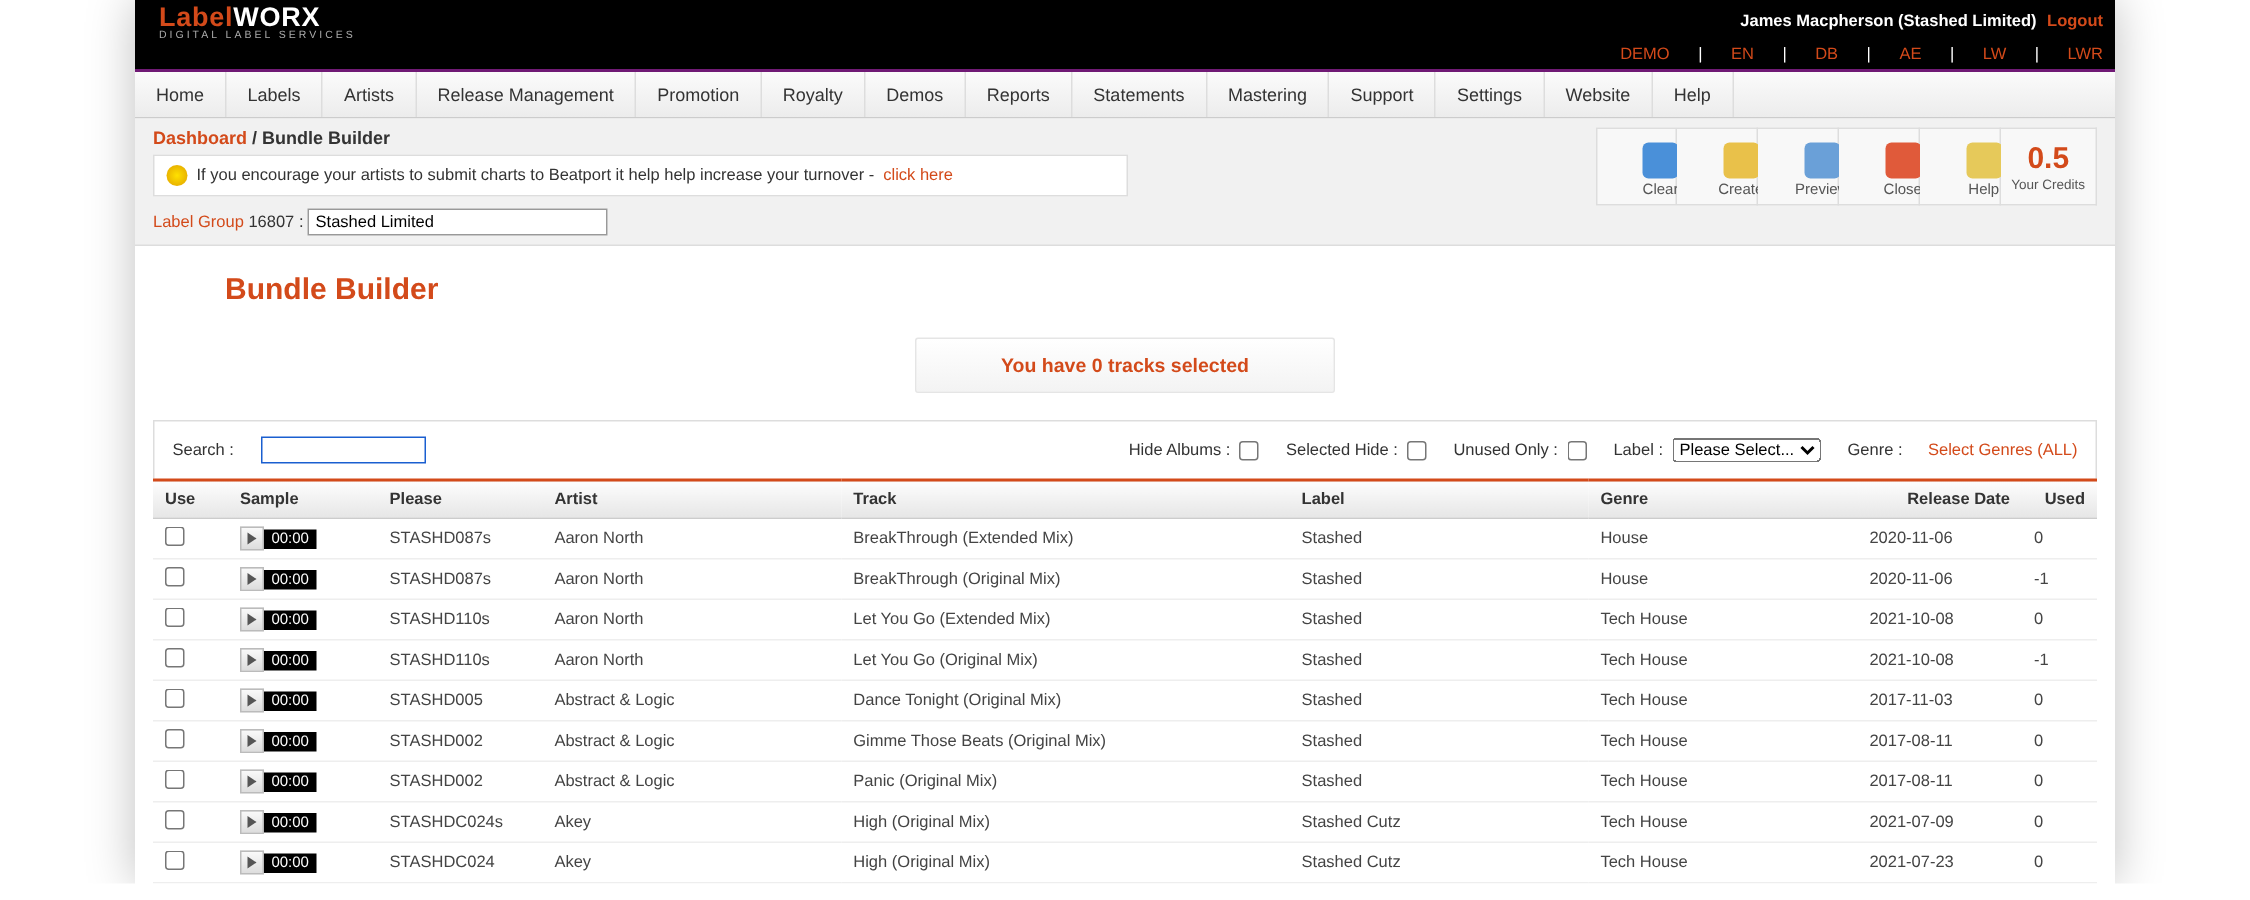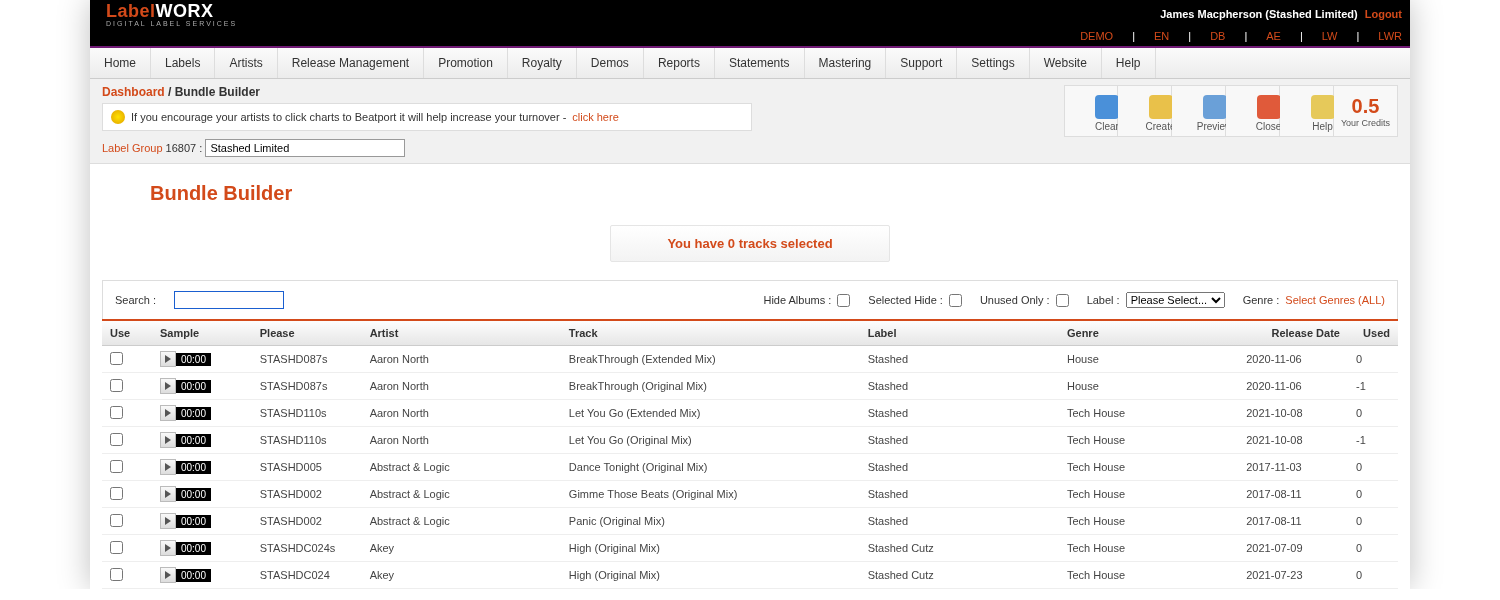--- a/index.html
+++ b/index.html
@@ -47,21 +47,21 @@
 .main { padding:18px 12px 0; }
 h2.pt { color:#d34a1a; font-size:20px; font-weight:bold; margin:0 0 20px 48px; }
 .sel-banner { width:280px; margin:0 auto 18px; text-align:center; padding:10px 14px; border:1px solid #e5e5e5; background:linear-gradient(#fff,#f3f3f3); color:#d34a1a; font-weight:bold; font-size:13px; border-radius:2px; }
 
 .filters { border:1px solid #ddd; border-bottom:none; padding:10px 12px; display:flex; align-items:center; gap:18px; font-size:11px; }
 .filters .lbl { color:#333; }
 .filters input[type=text] { border:1.5px solid #1a5fd0; width:110px; height:18px; padding:0 3px; }
 .filters .spacer { flex:1; }
 .filters .ck { display:flex; align-items:center; gap:6px; }
 .filters select { font-size:11px; }
-.filters .genre-link { color:#d34a1a; cursor:pointer; }
+.filters .genre-link { color:#d34a1a; cursor:pointer;margin-left:11px; }
 
 
 .tbl { width:100%; border-collapse:collapse; font-size:11px; }
 .tbl thead th { background:linear-gradient(#fdfdfd,#e6e6e6); border-top:2px solid #d34a1a; border-bottom:1px solid #ccc; text-align:left; padding:6px 8px; font-weight:bold; color:#333; }
 .tbl thead th.r { text-align:right; }
 .tbl tbody td { border-bottom:1px solid #eee; padding:5px 8px; color:#444; }
 .tbl tbody td.r { text-align:left; }
 .play { display:inline-flex; align-items:center; }
 .play-btn { width:16px; height:16px; background:linear-gradient(#f9f9f9,#ddd); border:1px solid #bbb; display:flex; align-items:center; justify-content:center; cursor:pointer; }
 .play-btn::before { content:''; border-left:6px solid #555; border-top:4px solid transparent; border-bottom:4px solid transparent; }
@@ -114,21 +114,21 @@
       <div class="mi">Website</div>
       <div class="mi">Help</div>
     </div>
 
   <div class="panel">
     <div class="bc">
       <span class="crumb1">Dashboard</span><span> / </span><span>Bundle Builder</span>
     </div>
     <div class="tipbox">
       <span class="tip-icon"></span>
-      <span>If you encourage your artists to click charts to Beatport it will help increase your turnover - </span>
+      <span>If you encourage your artists to submit charts to Beatport it help help increase your turnover - </span>
       <span class="cta">click here</span>
     </div>
 
     <div class="actions" id="actions">
         <div class="act-btn">
           <div class="act-ico" style="background: rgb(74, 144, 217);"></div>
           <span>Clear</span>
         </div>
         <div class="act-btn">
           <div class="act-ico" style="background: rgb(233, 193, 74);"></div>

